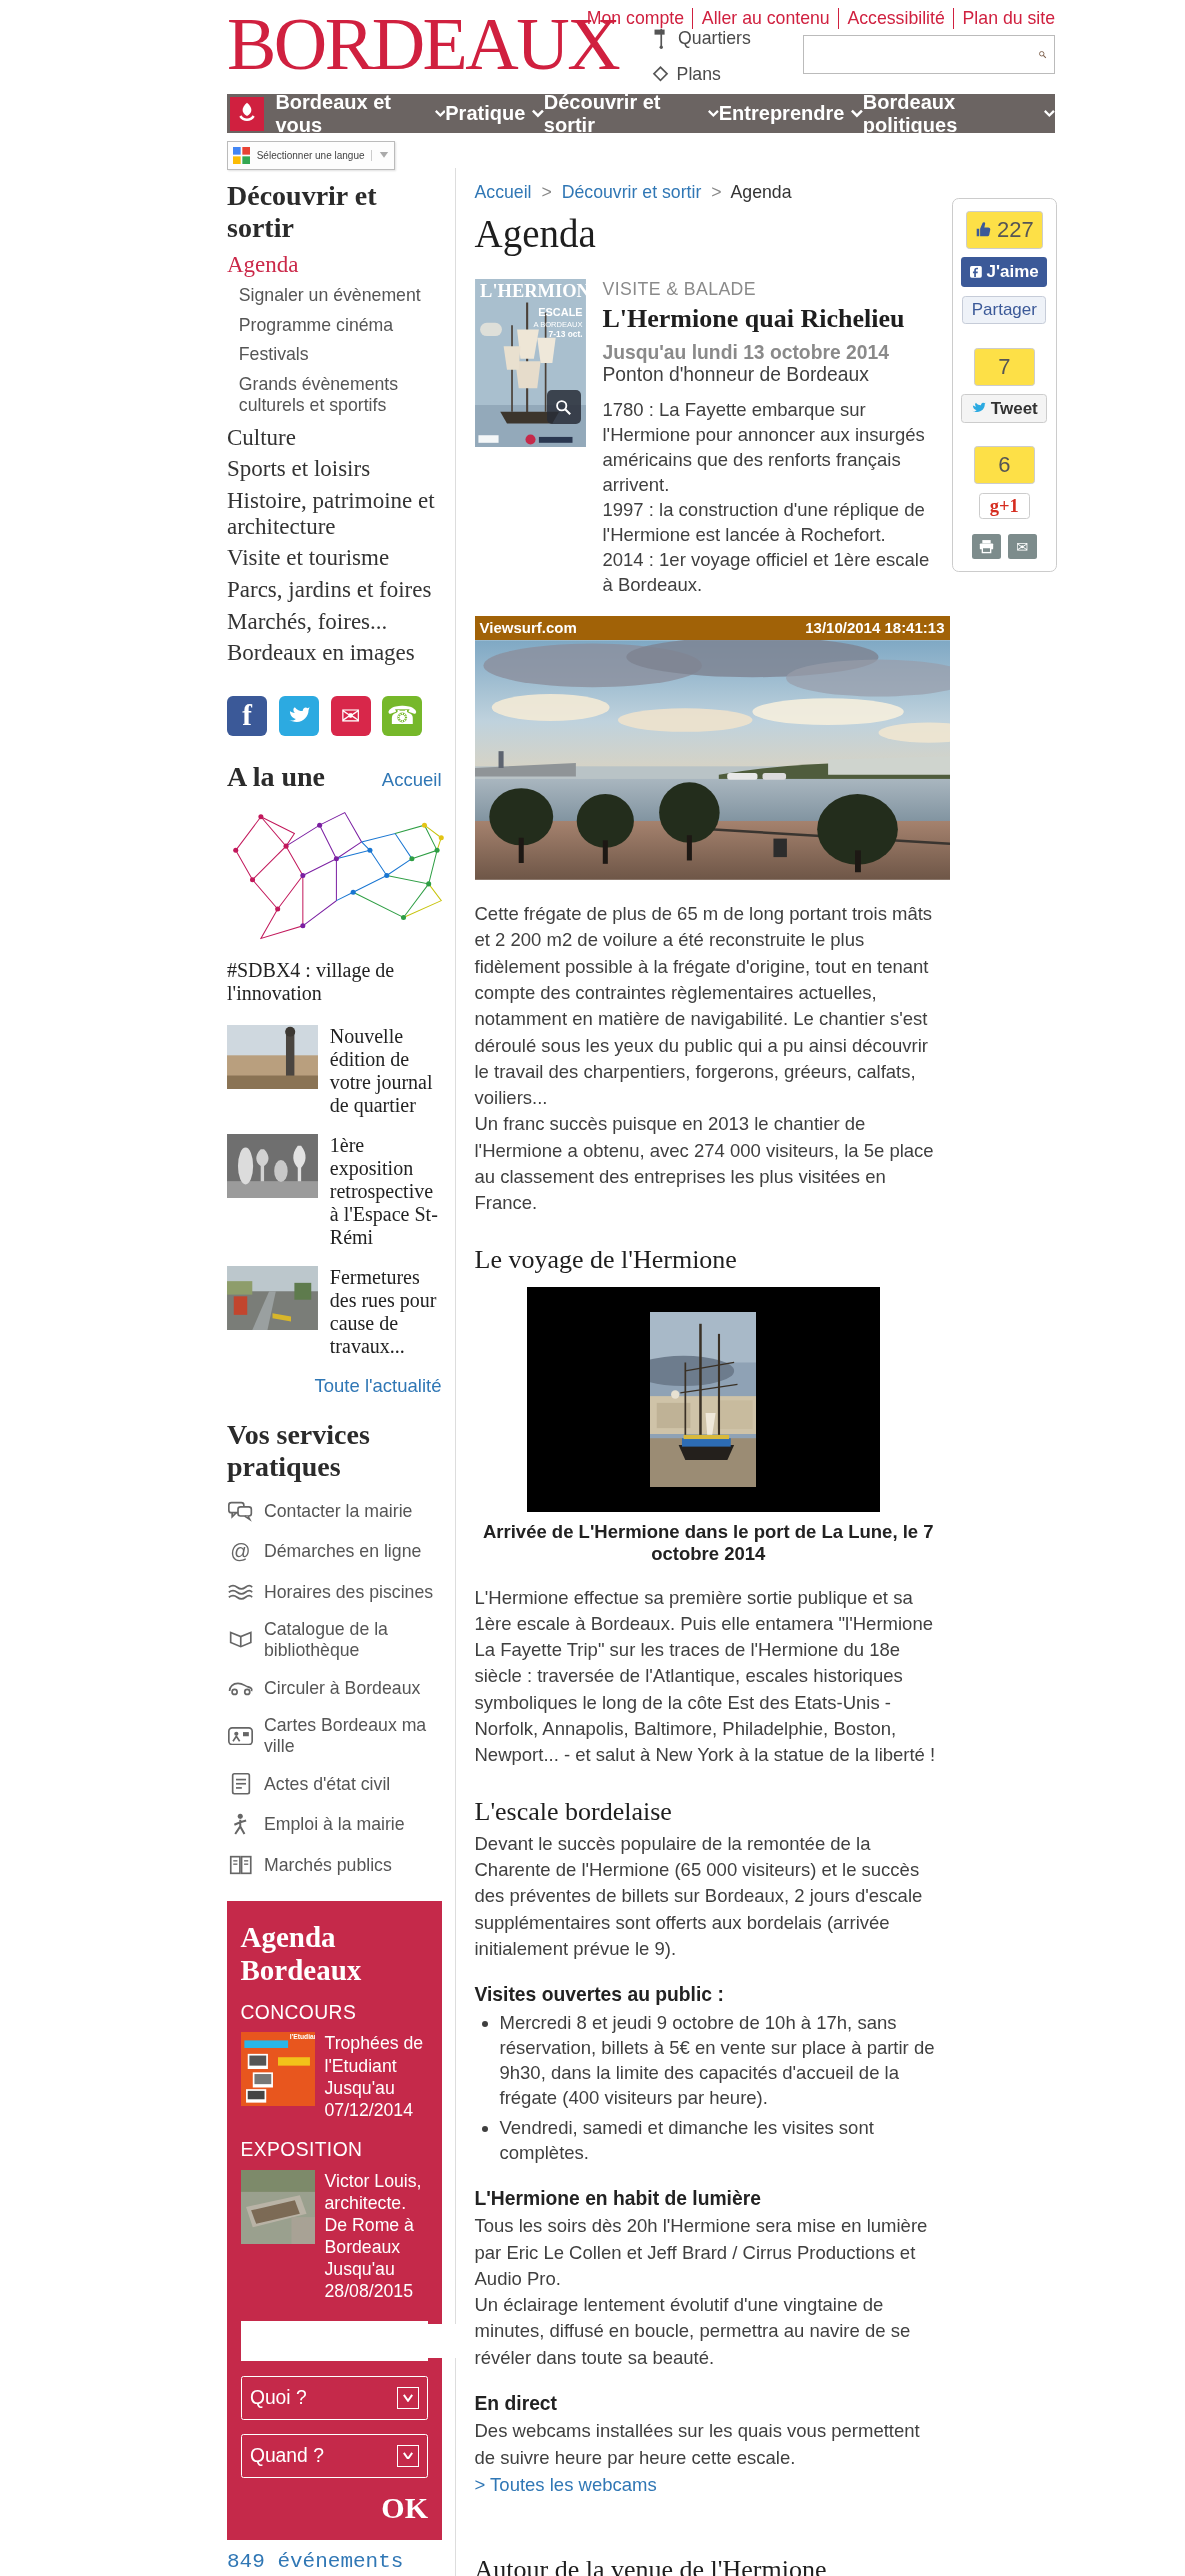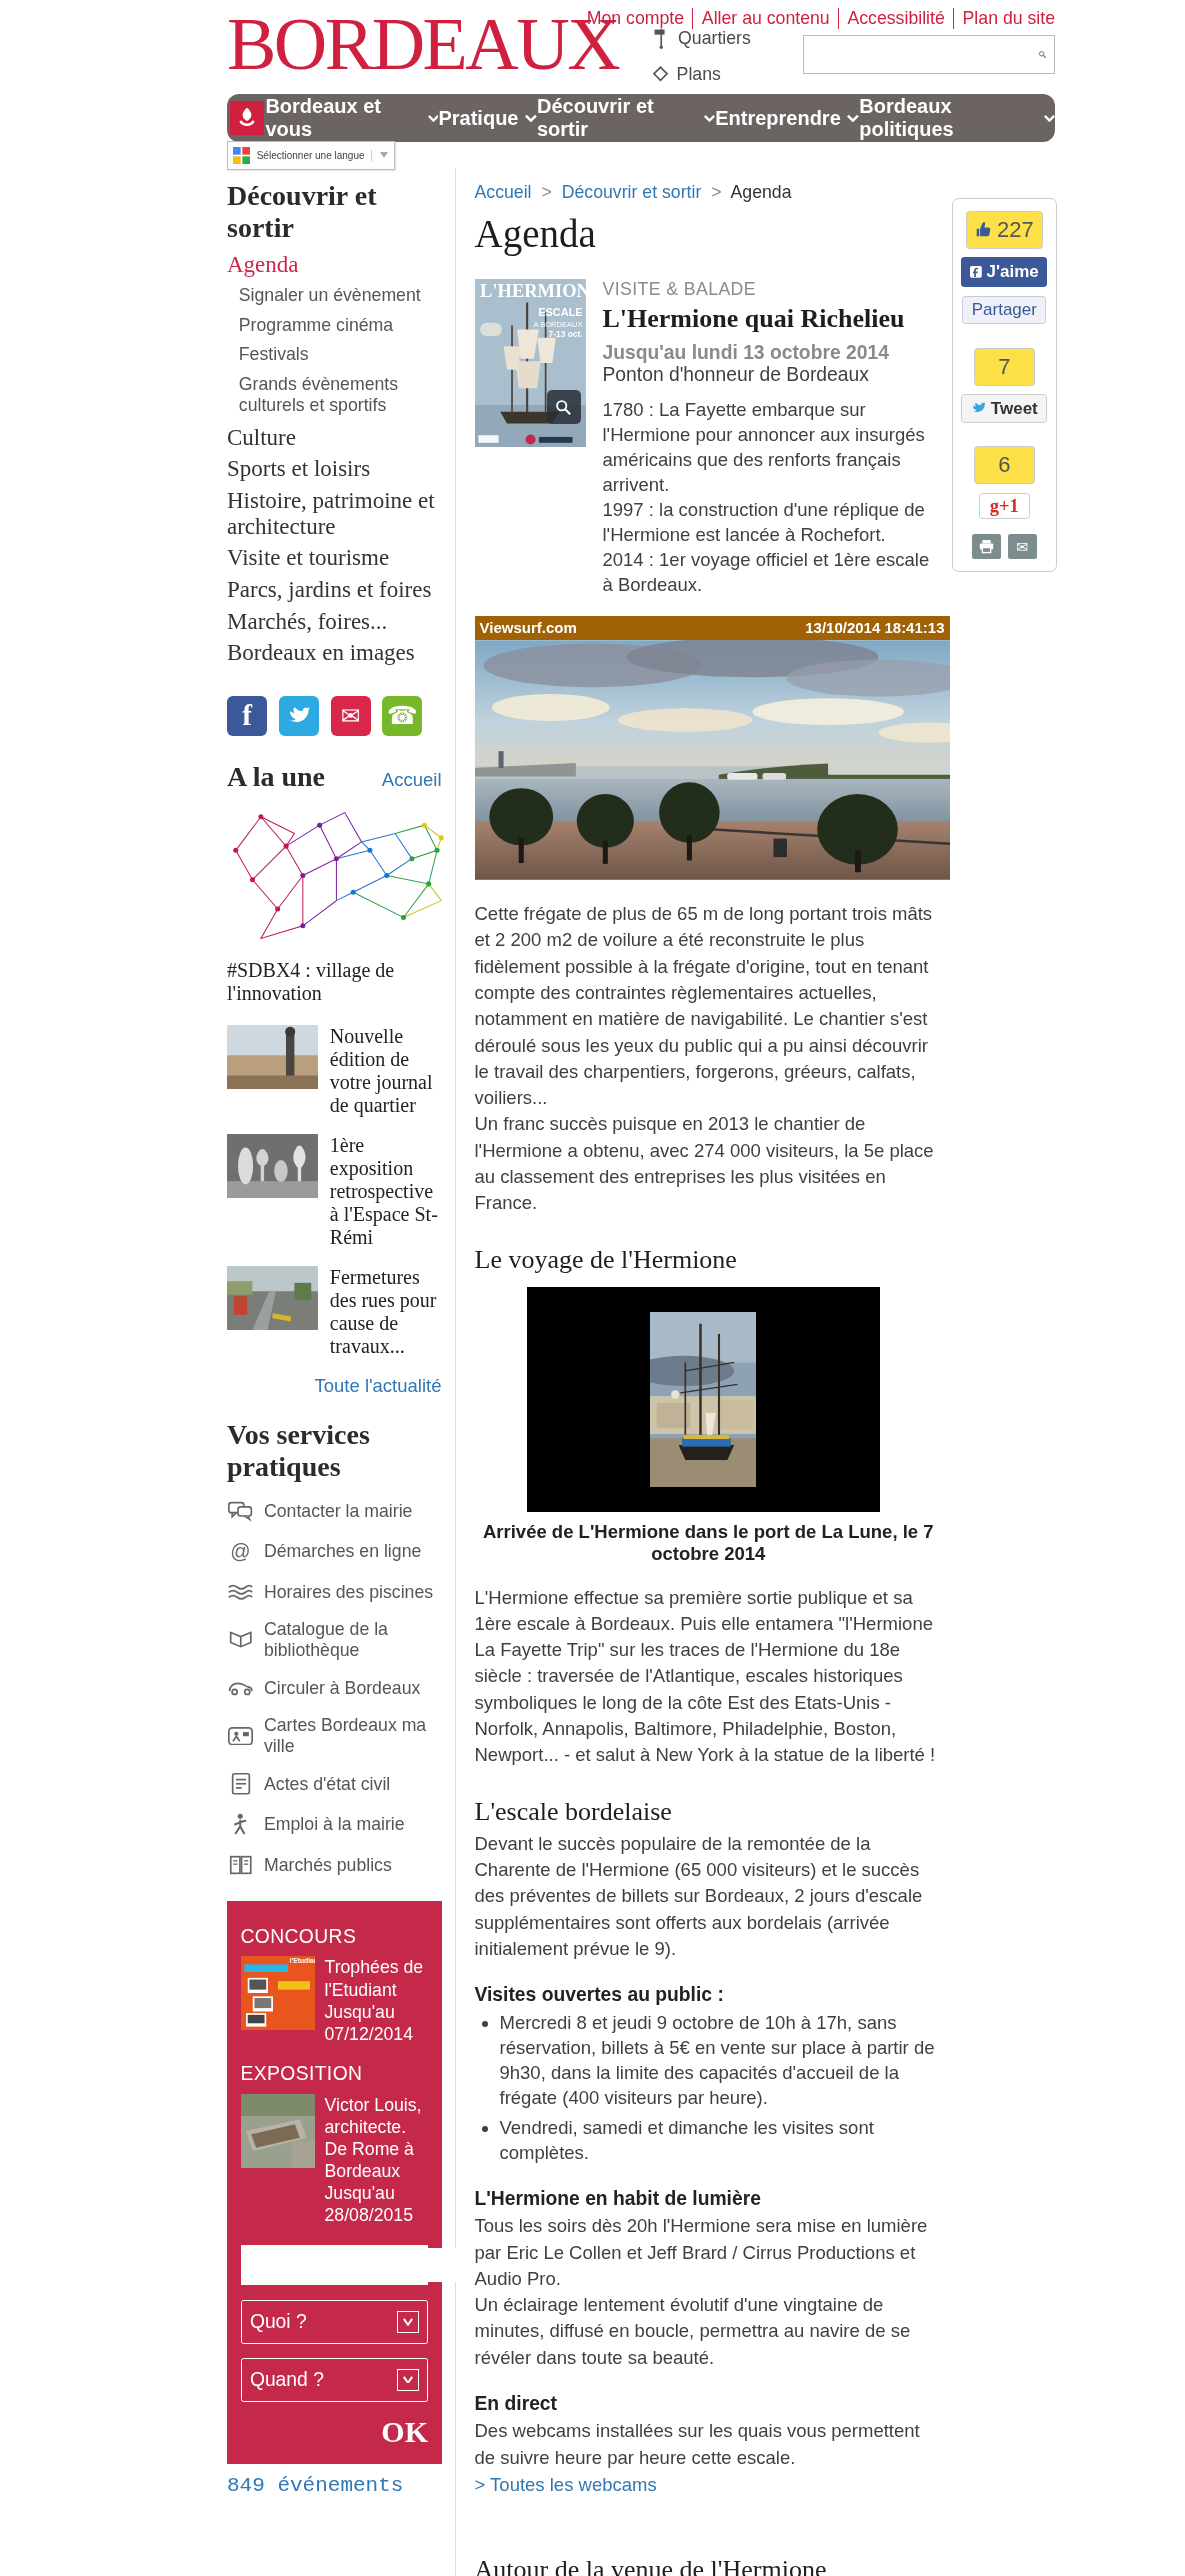--- a/index.html
+++ b/index.html
@@ -13,21 +13,21 @@
   
   .header { position:relative; height:168px; }
   .logo { position:absolute; left:0; top:6.7px; font-size:74px; color:#d0203f; letter-spacing:-2.5px; line-height:1; }
   .logo-side { position:absolute; left:425px; top:27px; font-size:17.7px; color:#4a4a4a; }
   .logo-side .row { display:flex; align-items:center; gap:7.6px; margin-bottom:15px; }
   .toplinks { position:absolute; right:0; top:8.4px; font-size:17.7px; color:#d0203f; display:flex; }
   .toplinks span { padding:0 8.4px; border-right:0.8px solid #d0203f; }
   .toplinks span:last-child { border-right:none; padding-right:0; }
   .hsearch { position:absolute; right:0; top:35px; width:252px; height:39px; border:0.8px solid #bbb; background:#fff; display:flex; align-items:center; }
   .hsearch input { flex:1; border:none; outline:none; height:34px; font-size:17px; padding:0 6.7px; }
-  .navbar { position:absolute; left:0; top:94px; width:828px; height:48px; background:#6b6462; display:flex; align-items:center; gap:1px;border-radius:12px; }
+  .navbar { position:absolute; left:0; top:94px; width:828px; height:39px; background:#6b6462; display:flex; align-items:center; gap:11px; }
   .crest { width:34px; height:34px; background:#d0203f; margin-left:3.4px; display:flex; align-items:center; justify-content:center; flex-direction:column; }
   .navbar .items { display:flex; flex:1; justify-content:space-around; }
   .nav-item { color:#fff; font-size:20px; font-weight:bold; display:flex; align-items:center; gap:6.7px; }
   .translate { position:absolute; left:0; top:141px; display:flex; align-items:center; height:29px; border:0.8px solid #bbb; background:#fdfdfd; padding:0 5px; gap:6.7px; font-size:10px; color:#444; box-shadow:0.8px 0.8px 1.7px rgba(0,0,0,.12); }
   .translate .drop { border-left:0.8px solid #ccc; padding-left:6.7px; color:#999; }
 
   
   .cols { display:flex; }
   .sidebar { width:229px; padding-right:13.5px; border-right:0.8px solid #ddd; min-height:2102px; }
   .main { width:486px; padding-left:18.5px; }
@@ -395,20 +395,21 @@
                 <line x1="5" y1="11" x2="10" y2="11" stroke="#666" stroke-width="1.6"></line>
                 <line x1="18" y1="7" x2="23" y2="7" stroke="#666" stroke-width="1.6"></line>
                 <line x1="18" y1="11" x2="23" y2="11" stroke="#666" stroke-width="1.6"></line>
               </svg>
             </span>
             <span>Marchés publics</span>
           </li>
       </ul>
 
       <div class="redbox">
+        <h2 class="srf">Agenda Bordeaux</h2>
         <div class="cat">CONCOURS</div>
         <div class="item">
           <svg class="thumb" viewBox="0 0 88 88">
               <rect width="88" height="88" fill="#e8561e"></rect>
               <rect x="4" y="10" width="52" height="9" fill="#29b6e8"></rect>
               <rect x="44" y="30" width="38" height="10" fill="#f2c21a"></rect>
               <rect x="8" y="26" width="24" height="18" fill="#fff"></rect>
               <rect x="10" y="28" width="20" height="12" fill="#555"></rect>
               <rect x="14" y="48" width="24" height="18" fill="#fff"></rect>
               <rect x="16" y="50" width="20" height="12" fill="#777"></rect>

